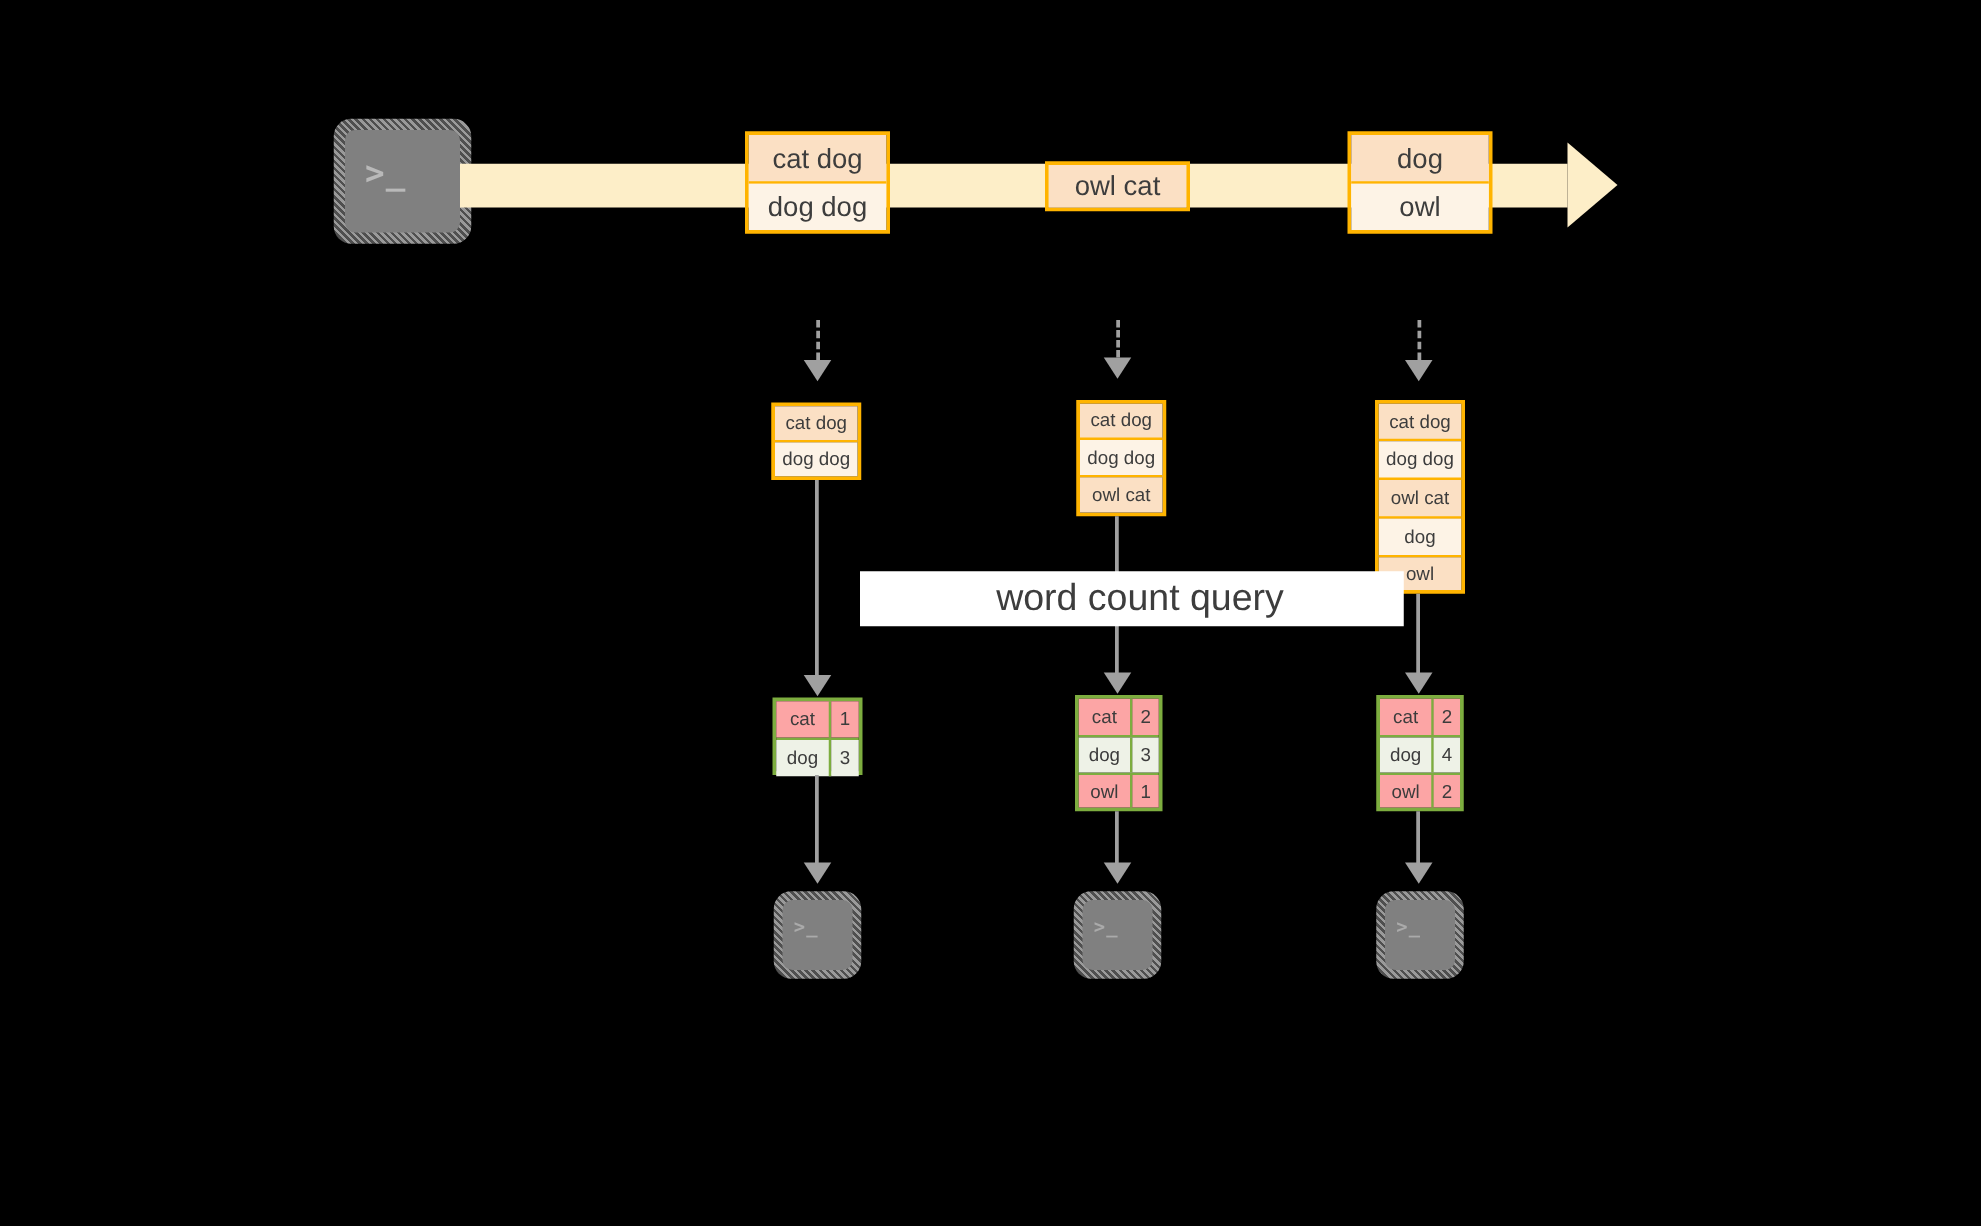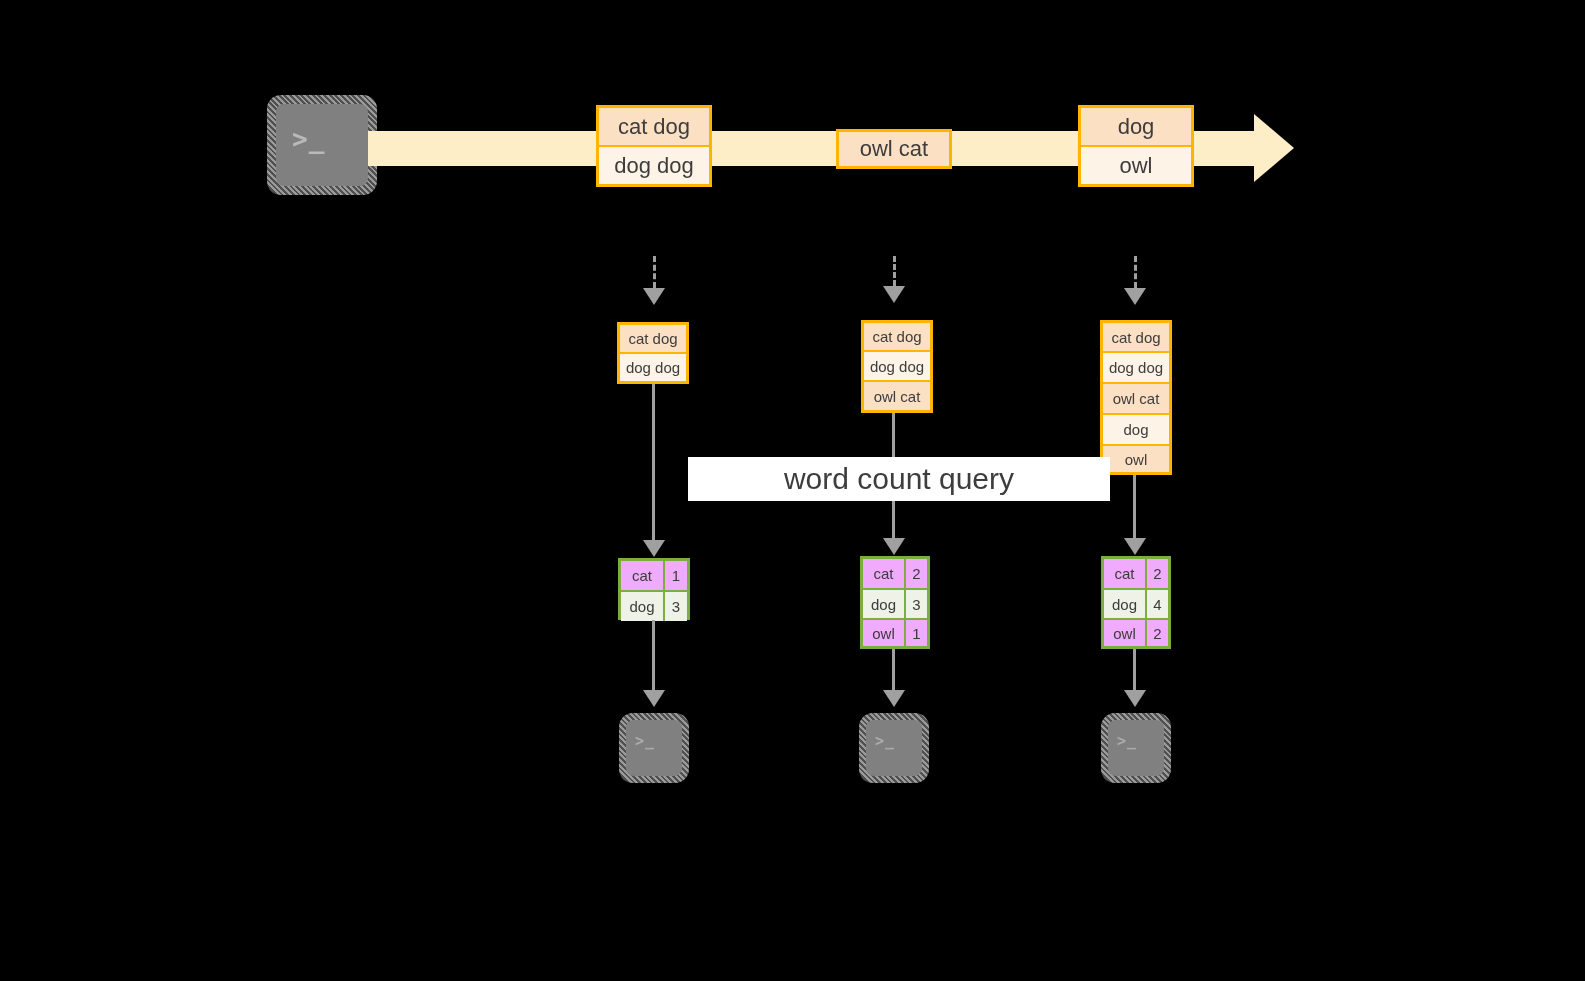--- a/index.html
+++ b/index.html
@@ -32,21 +32,21 @@
   .ocell.light{background:#fdf3e6;}
 
   
   .gbox{position:absolute;box-sizing:border-box;border:3px solid #7dad3f;}
   .grow{display:flex;box-sizing:border-box;border-bottom:2px solid #7dad3f;}
   .grow:last-child{border-bottom:none;}
   .gw{box-sizing:border-box;display:flex;align-items:center;
       justify-content:center;border-right:2px solid #7dad3f;}
   .gc{box-sizing:border-box;display:flex;align-items:center;
       justify-content:center;}
-  .grow.dark .gw,.grow.dark .gc{background:#f0abfc;}
+  .grow.dark .gw,.grow.dark .gc{background:#fca5a5;}
   .grow.light .gw,.grow.light .gc{background:#eef2e7;}
 
   
   .vline{position:absolute;background:#a0a0a0;width:3px;}
   .vdash{position:absolute;width:0;border-left:3px dashed #a0a0a0;}
   .vhead{position:absolute;width:0;height:0;
         border-left:11px solid transparent;
         border-right:11px solid transparent;
         border-top:17px solid #a0a0a0;}
 
@@ -176,17 +176,17 @@
   </div>
 
   <div class="vline" style="left:1133px;top:649px;height:47px;"></div>
   <div class="vhead" style="left:1124px;top:690px;"></div>
 
   <div class="term-hatch" style="left:1101px;top:713px;width:70px;height:70px;">
     <div class="term-inner" style="left:7px;top:7px;width:56px;height:56px;"></div>
     <div class="term-glyph" style="left:16px;top:21px;font-size:15px;opacity:.75;">&gt;_</div>
   </div>
 
-  <div class="banner" style="left:688px;top:457px;width:422px;height:44px;">
+  <div class="banner" style="left:688px;top:457px;width:422px;height:44px;padding-left:13px;">
     <span style="font-size:30px;">word count query</span>
   </div>
 
 </div>
 
 </body></html>

